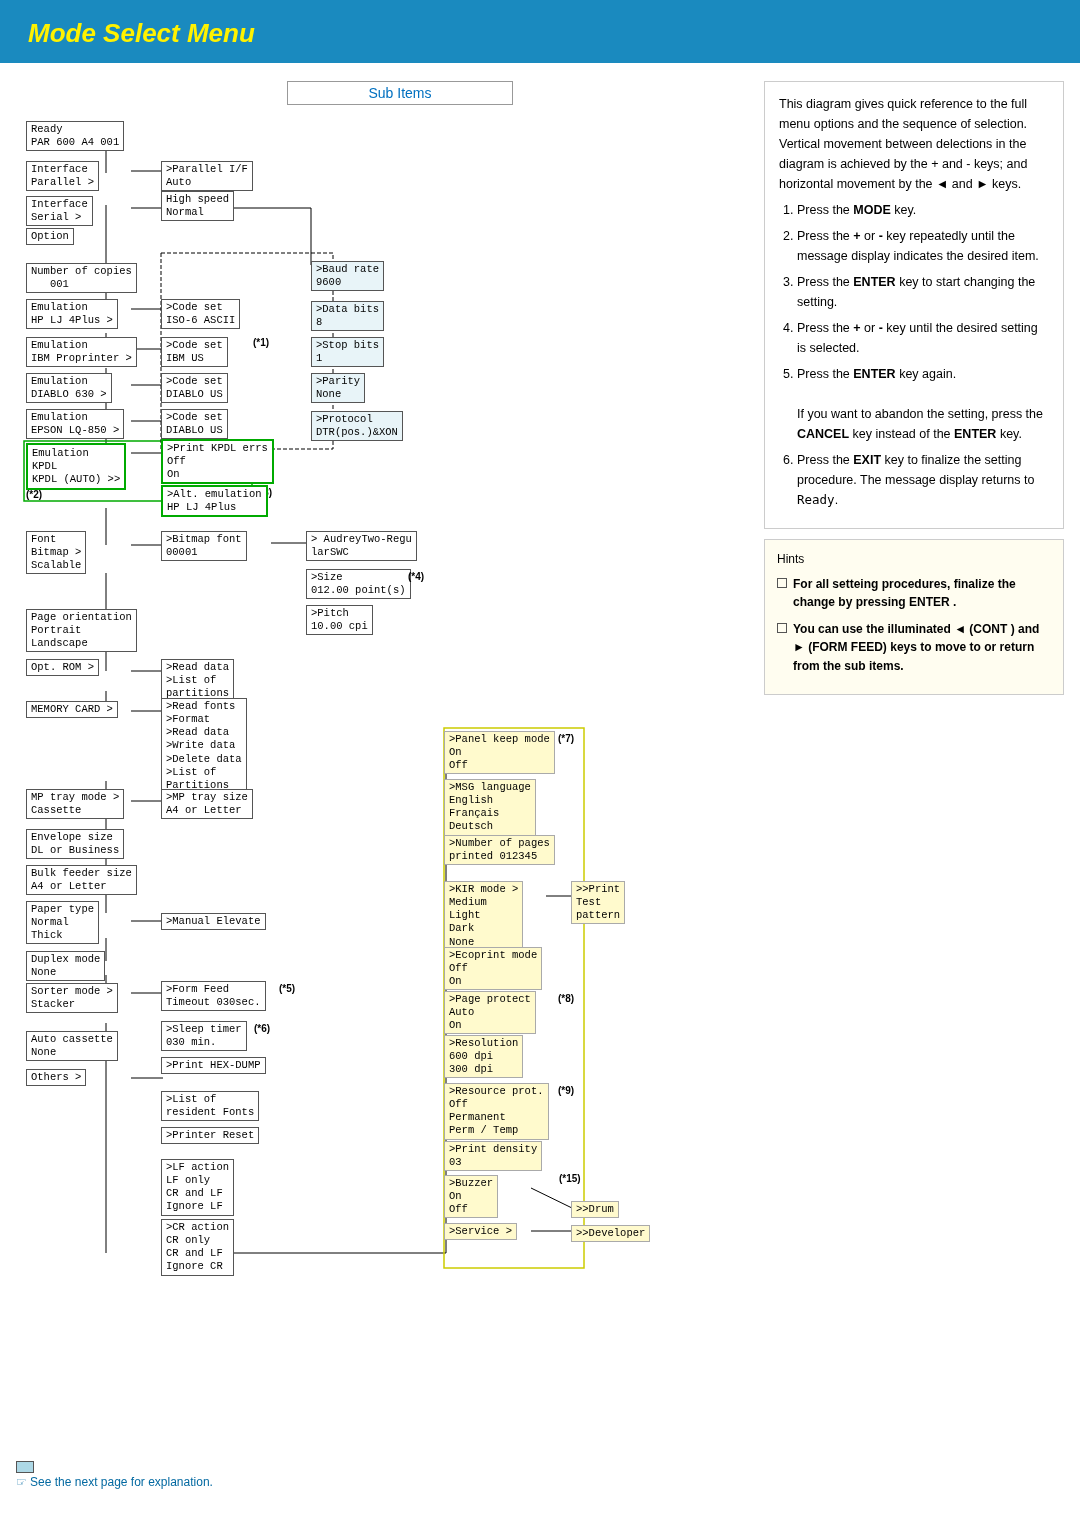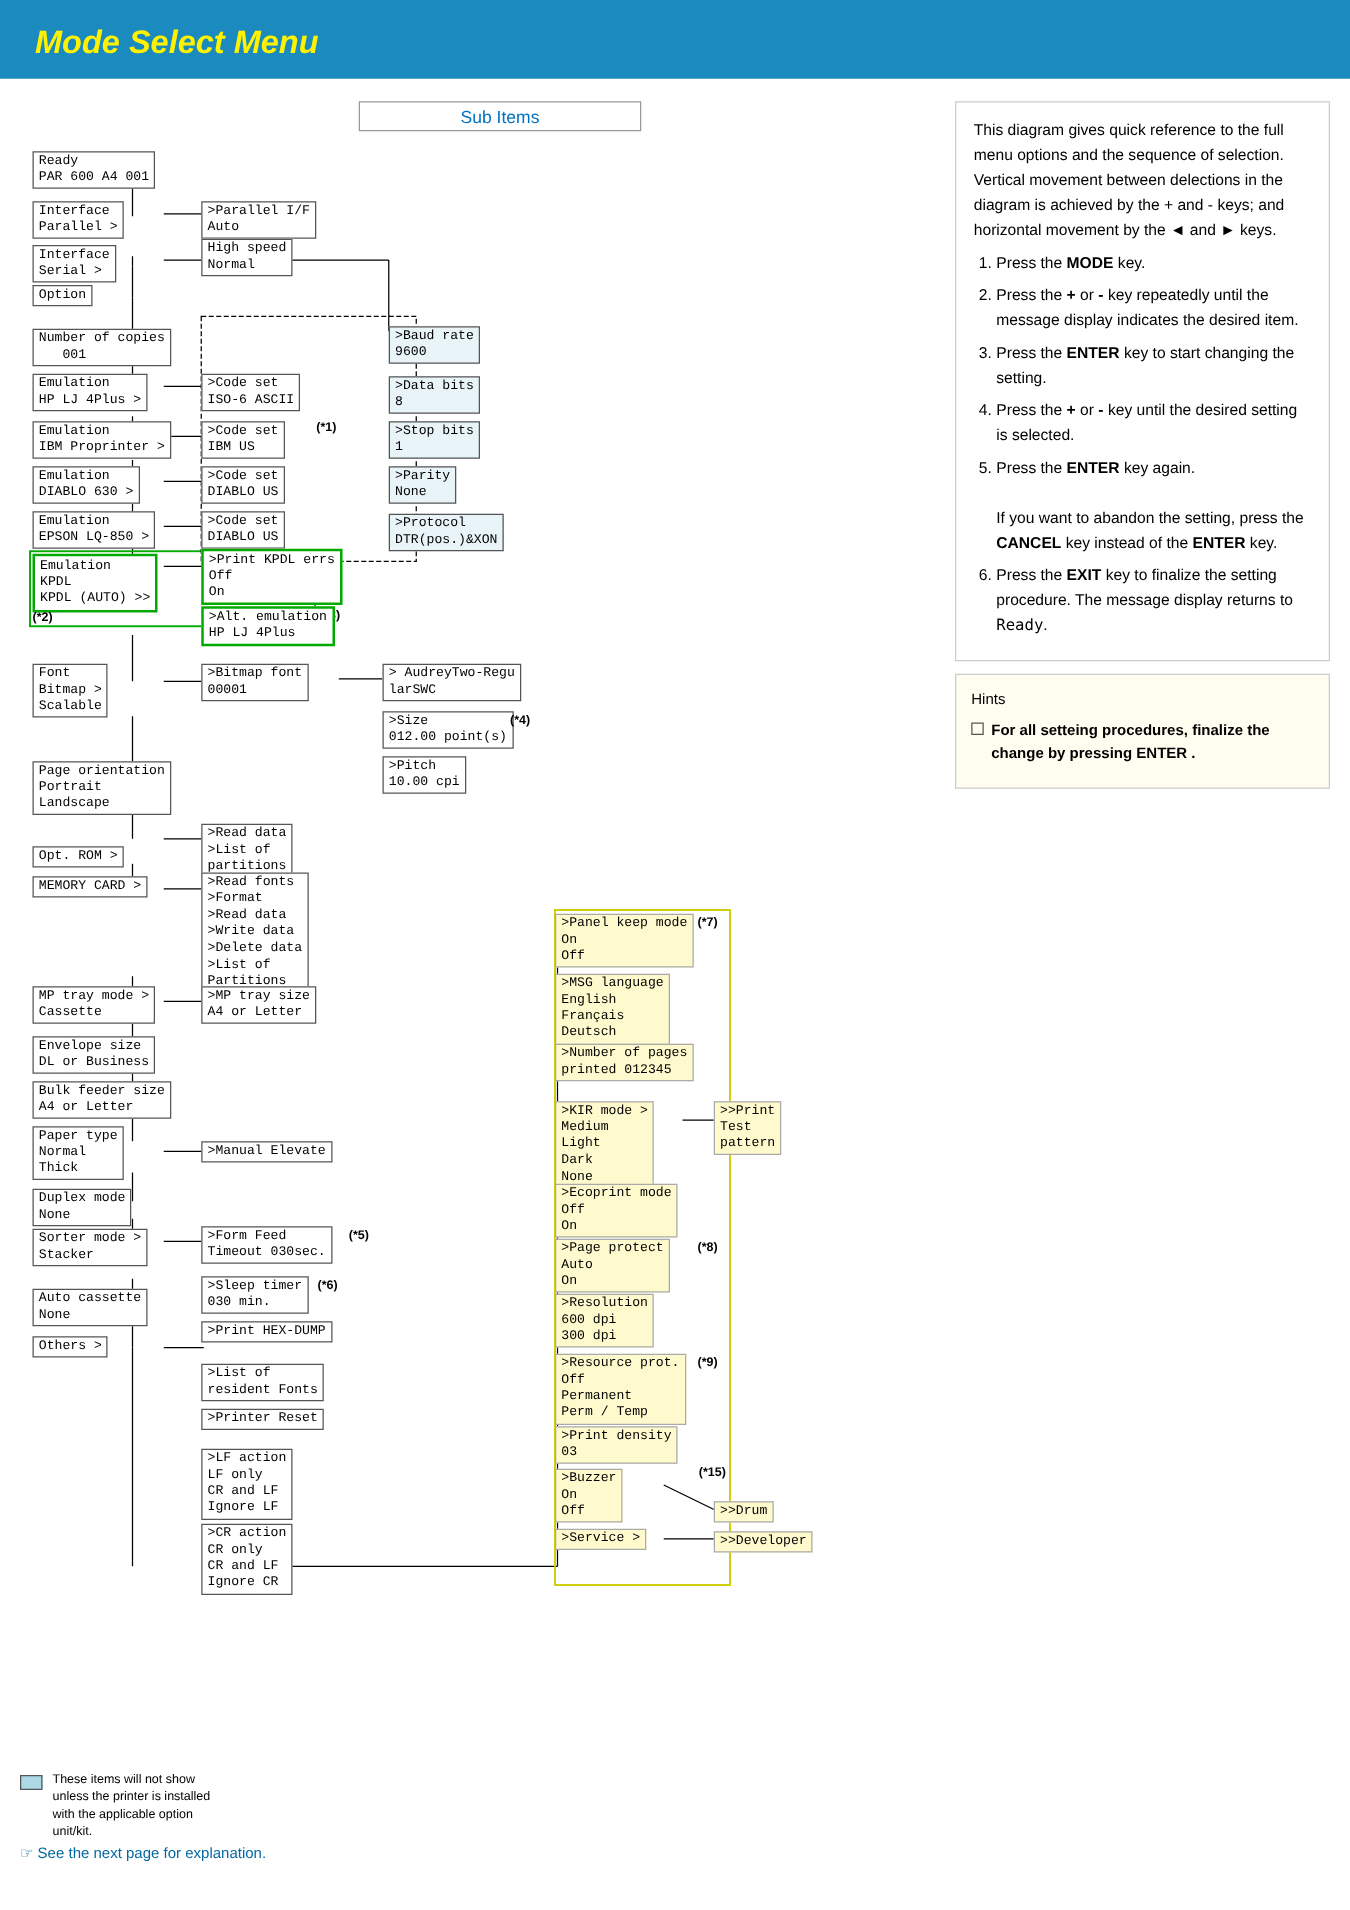--- a/index.html
+++ b/index.html
@@ -285,21 +285,21 @@
       <div class="mbox" style="left:290px;top:418px;">&gt; AudreyTwo-Regu<br>larSWC</div>
 
       <div class="mbox" style="left:290px;top:456px;">&gt;Size<br>012.00 point(s)</div>
 
       <div style="position:absolute;left:392px;top:458px;font-size:10px;font-weight:bold;">(*4)</div>
 
       <div class="mbox" style="left:290px;top:492px;">&gt;Pitch<br>10.00 cpi</div>
 
       <div class="mbox" style="left:10px;top:496px;">Page orientation<br>Portrait<br>Landscape</div>
 
-      <div class="mbox" style="left:10px;top:546px;margin-top:18px;">Opt. ROM  &gt;</div>
+      <div class="mbox" style="left:10px;top:546px;">Opt. ROM  &gt;</div>
 
       <div class="mbox" style="left:145px;top:546px;">&gt;Read data<br>&gt;List of<br>partitions</div>
 
       <div class="mbox" style="left:10px;top:588px;">MEMORY CARD  &gt;</div>
 
       <div class="mbox" style="left:145px;top:585px;">&gt;Read fonts<br>&gt;Format<br>&gt;Read data<br>&gt;Write data<br>&gt;Delete data<br>&gt;List of<br>Partitions</div>
 
       <div class="mbox" style="left:10px;top:676px;">MP tray mode &gt;<br>Cassette</div>
 
       <div class="mbox" style="left:145px;top:676px;">&gt;MP tray size<br>A4 or Letter</div>
@@ -369,21 +369,20 @@
       <div style="position:absolute;left:543px;top:1060px;font-size:10px;font-weight:bold;">(*15)</div>
 
       <div class="mbox yellow-bg" style="left:555px;top:1088px;">&gt;&gt;Drum</div>
 
       <div class="mbox yellow-bg" style="left:428px;top:1110px;">&gt;Service  &gt;</div>
 
       <div class="mbox yellow-bg" style="left:555px;top:1112px;">&gt;&gt;Developer</div>
 
       <div style="position:absolute;left:0;bottom:20px;display:flex;align-items:flex-start;gap:8px;">
         <div style="width:18px;height:12px;background:#add8e6;border:1px solid #555;margin-top:3px;flex-shrink:0;"></div>
-        <div style="font-size:10px;line-height:1.4;max-width:140px;">These items will not show unless the printer is installed with the applicable option unit/kit.</div>
       </div>
 
       <div class="see-next" style="position:absolute;left:0;bottom:4px;">See the next page for explanation.</div>
 
     </div>
   </div>
 
   <div class="right-panel">
     <div class="info-box">
       <p>This diagram gives quick reference to the full menu options and the sequence of selection. Vertical movement between delections in the diagram is achieved by the + and - keys; and horizontal movement by the ◄ and ► keys.</p>
@@ -396,15 +395,19 @@
         <li>Press the <strong>EXIT</strong> key to finalize the setting procedure. The message display returns to <code>Ready</code>.</li>
       </ol>
     </div>
 
     <div class="hints-box">
       <p class="hints-title">Hints</p>
       <div class="hints-item">
         <div class="sq"></div>
         <span><strong>For all setteing procedures, finalize the change by pressing ENTER .</strong></span>
       </div>
+      <div class="hints-item">
+        <div class="sq"></div>
+        <span><strong>You can use the illuminated ◄ (CONT ) and ► (FORM FEED) keys to move to or return from the sub items.</strong></span>
+      </div>
     </div>
   </div>
 </div>
 
 </body></html>

